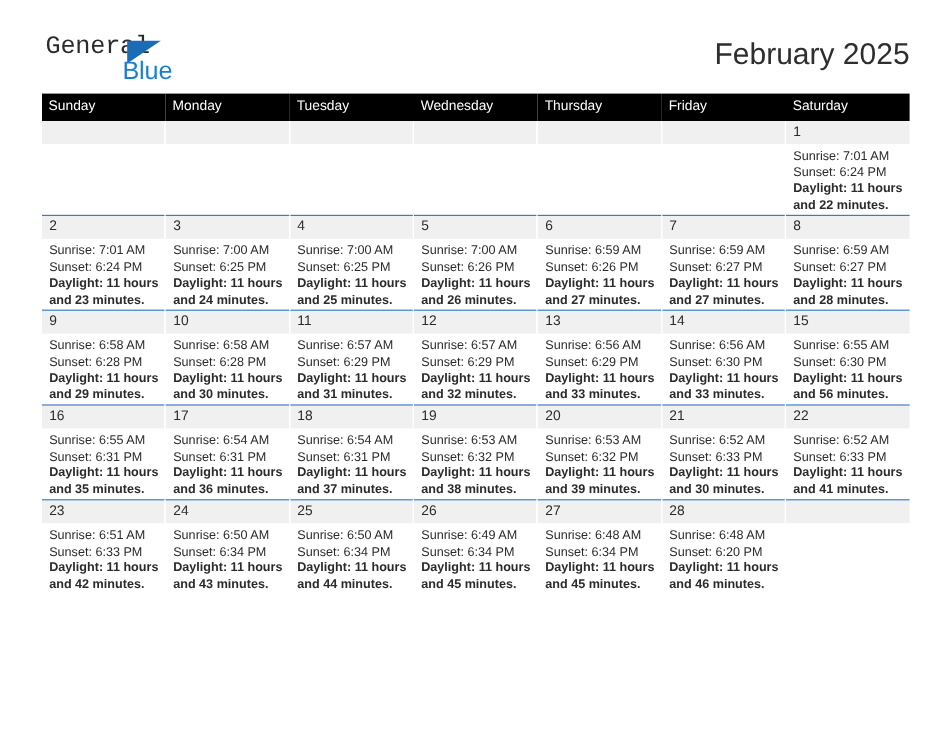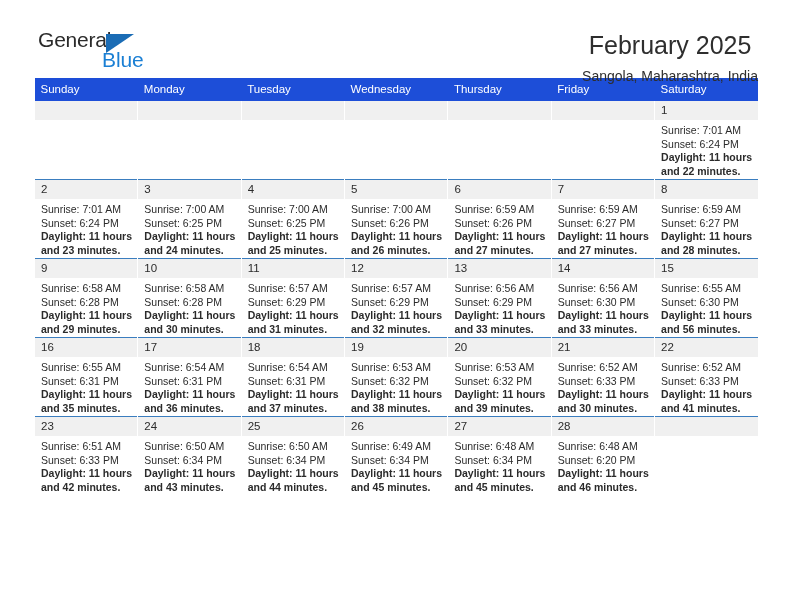--- a/index.html
+++ b/index.html
@@ -36,21 +36,21 @@
     width: 120px;
     height: 48px;
   }
   .brand-general {
     position: absolute;
     left: 4px;
     top: 0px;
     font-size: 21px;
     letter-spacing: -0.2px;
     color: #2b2b2b;
-    font-family: Liberation Sans, sans-serif;
+    font-family: Liberation Mono, monospace;
     text-align: right;
   }
   .brand-tri {
     position: absolute;
     left: 72px;
     top: 6px;
     width: 0;
     height: 0;
     border-left: 28px solid #1a6cb5;
     border-bottom: 19px solid transparent;
@@ -82,21 +82,21 @@
   }
 
   
   .calendar {
     width: 724px;
     border-collapse: collapse;
     table-layout: fixed;
     margin-top: 6px;
   }
   .calendar th {
-    background: #1d4ed8;
+    background: #000000;
     color: #ffffff;
     font-size: 11.5px;
     font-weight: normal;
     text-align: left;
     padding: 5px 0 6px 6px;
     height: 12px;
     border: none;
   }
   .calendar td {
     vertical-align: top;
@@ -150,21 +150,20 @@
   <div class="header">
 
     <div class="brand">
       <span class="brand-general">General</span>
       <span class="brand-tri"></span>
       <span class="brand-blue">Blue</span>
     </div>
 
     <div class="titles">
       <h1 class="cal-title">February 2025</h1>
-      <p class="cal-sub">Sangola, Maharashtra, India</p>
     </div>
 
   </div>
 
   <table class="calendar">
     <thead>
       <tr id="weekday-row">
           <th>Sunday</th>
           <th>Monday</th>
           <th>Tuesday</th>

